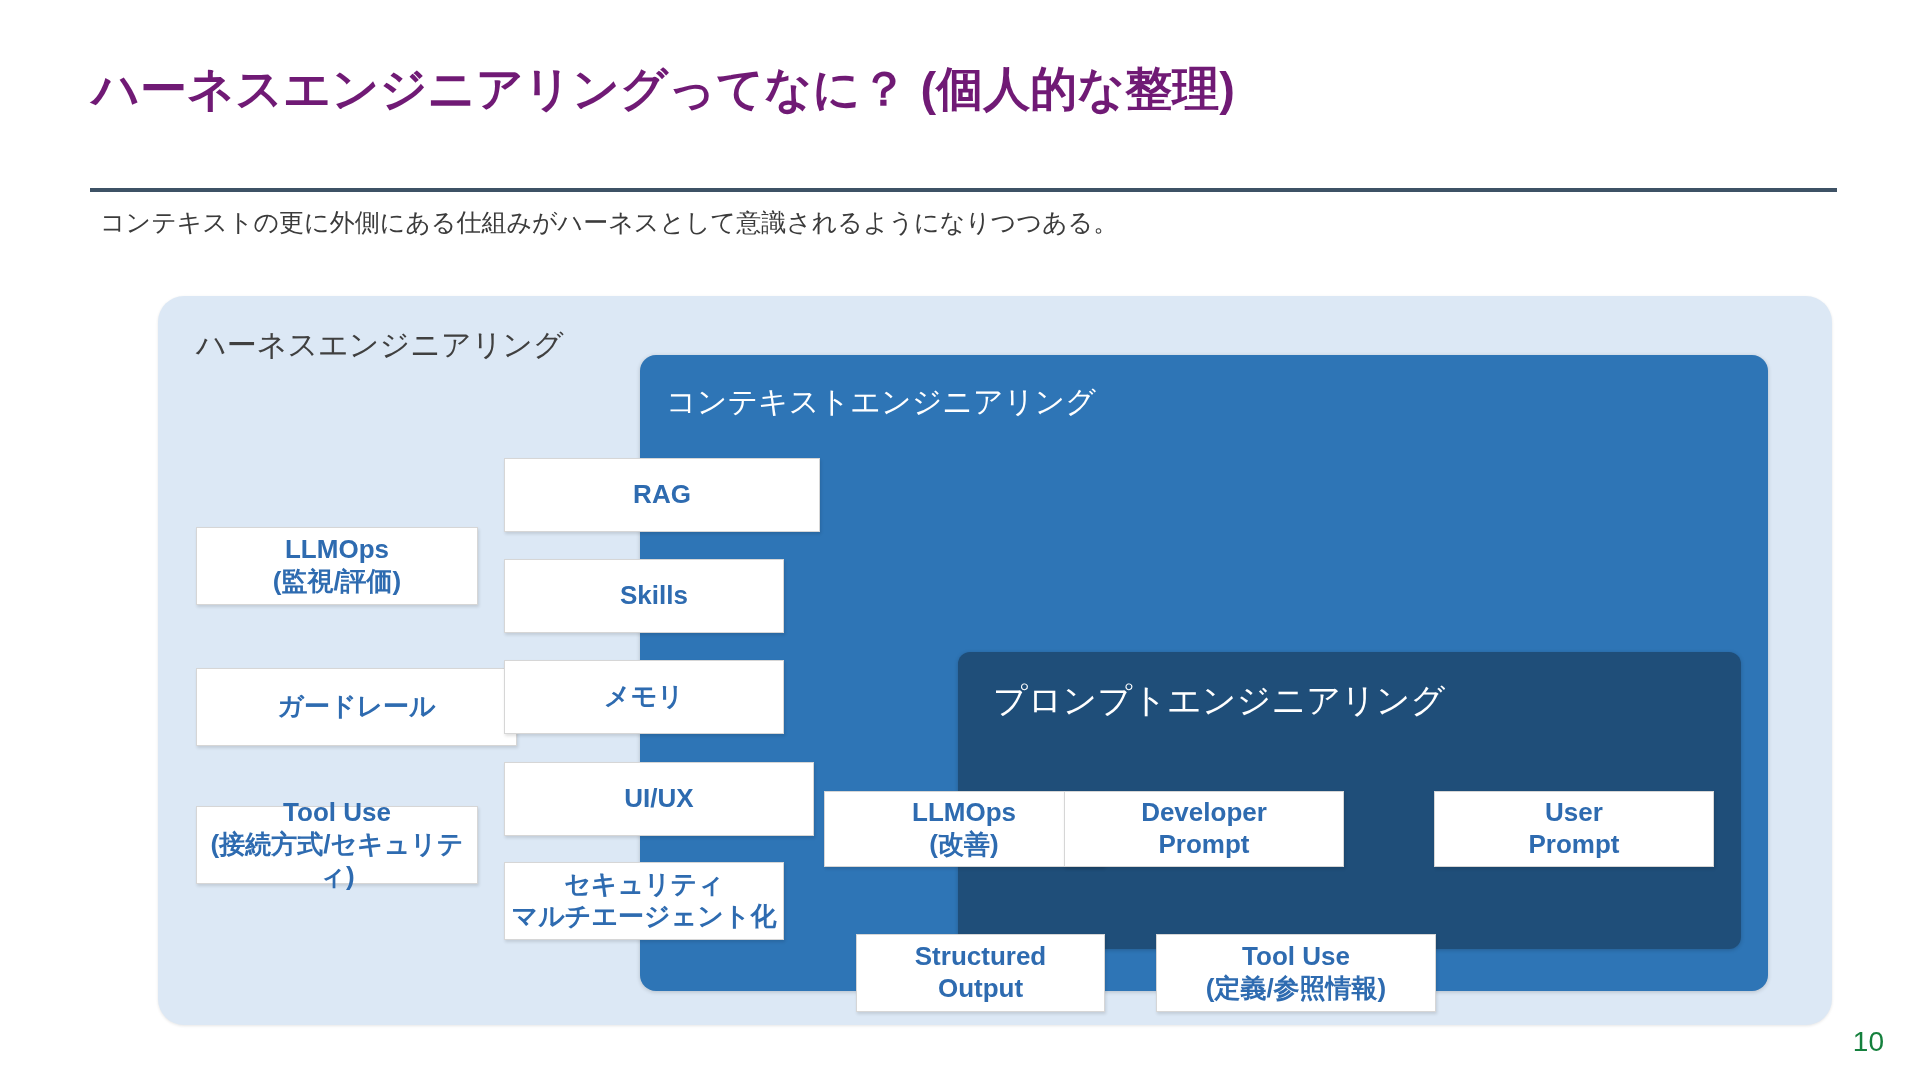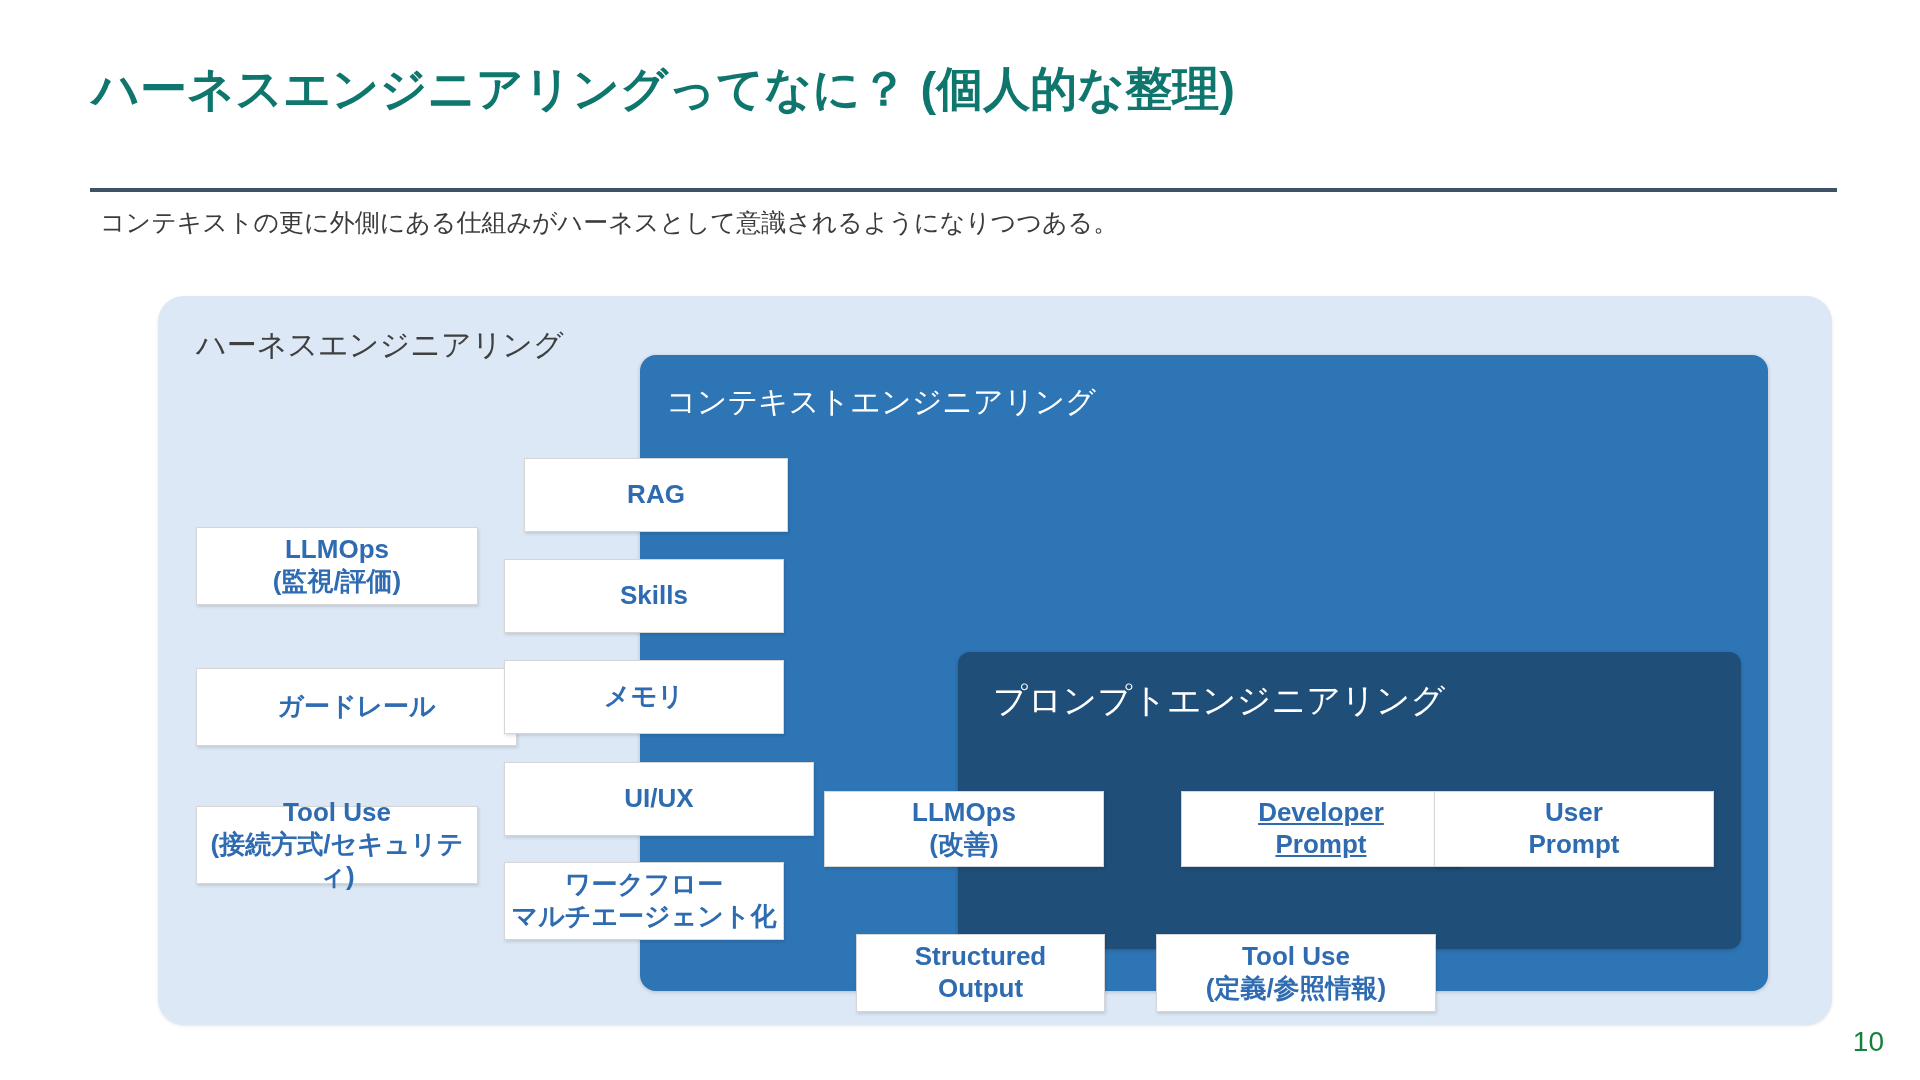--- a/index.html
+++ b/index.html
@@ -16,21 +16,21 @@
     -webkit-font-smoothing: antialiased;
   }
 
   
   .slide-title {
     position: absolute;
     left: 92px;
     top: 58px;
     font-size: 47px;
     font-weight: 700;
-    color: #0f766e;
+    color: #701a75;
     letter-spacing: 0px;
     white-space: nowrap;
   }
   .title-rule {
     position: absolute;
     left: 90px;
     top: 188px;
     width: 1747px;
     height: 4px;
     background: #3e5265;
@@ -135,29 +135,29 @@
     white-space: pre-line;
     padding: 2px 4px;
   }
 
   
   .chip-llmops-monitor { left: 196px;  top: 527px;  width: 282px; height: 78px; }
   .chip-guardrail      { left: 196px;  top: 668px;  width: 321px; height: 78px; }
   .chip-tooluse-conn   { left: 196px;  top: 806px;  width: 282px; height: 78px; }
 
   
-  .chip-rag       { left: 504px; top: 458px; width: 264px; height: 74px; margin-left: 20px; }
+  .chip-rag       { left: 504px; top: 458px; width: 316px; height: 74px; }
   .chip-skills    { left: 504px; top: 559px; width: 280px; height: 74px; padding-left: 24px; }
   .chip-memory    { left: 504px; top: 660px; width: 280px; height: 74px; }
   .chip-uiux      { left: 504px; top: 762px; width: 310px; height: 74px; }
   .chip-workflow  { left: 504px; top: 862px; width: 280px; height: 78px; }
 
   
   .chip-llmops-improve { left: 824px;  top: 791px; width: 280px; height: 76px; }
-  .chip-dev-prompt     { left: 1181px; top: 791px; width: 280px; height: 76px; text-decoration: underline; }
+  .chip-dev-prompt     { left: 1064px; top: 791px; width: 280px; height: 76px; }
   .chip-user-prompt    { left: 1434px; top: 791px; width: 280px; height: 76px; }
 
   
   .chip-structured-output { left: 856px;  top: 934px; width: 249px; height: 78px; }
   .chip-tooluse-def       { left: 1156px; top: 934px; width: 280px; height: 78px; }
 
   
   .page-number {
     position: absolute;
     right: 36px;
@@ -189,21 +189,21 @@
   <div class="chip chip-llmops-monitor">LLMOps
 (監視/評価)</div>
   <div class="chip chip-guardrail">ガードレール</div>
   <div class="chip chip-tooluse-conn">Tool Use
 (接続方式/セキュリティ)</div>
 
   <div class="chip chip-rag">RAG</div>
   <div class="chip chip-skills">Skills</div>
   <div class="chip chip-memory">メモリ</div>
   <div class="chip chip-uiux">UI/UX</div>
-  <div class="chip chip-workflow">ワークフロー
+  <div class="chip chip-workflow">セキュリティ
 マルチエージェント化</div>
 
   <div class="chip chip-llmops-improve">LLMOps
 (改善)</div>
   <div class="chip chip-dev-prompt">Developer
 Prompt</div>
   <div class="chip chip-user-prompt">User
 Prompt</div>
 
   <div class="chip chip-structured-output">Structured

